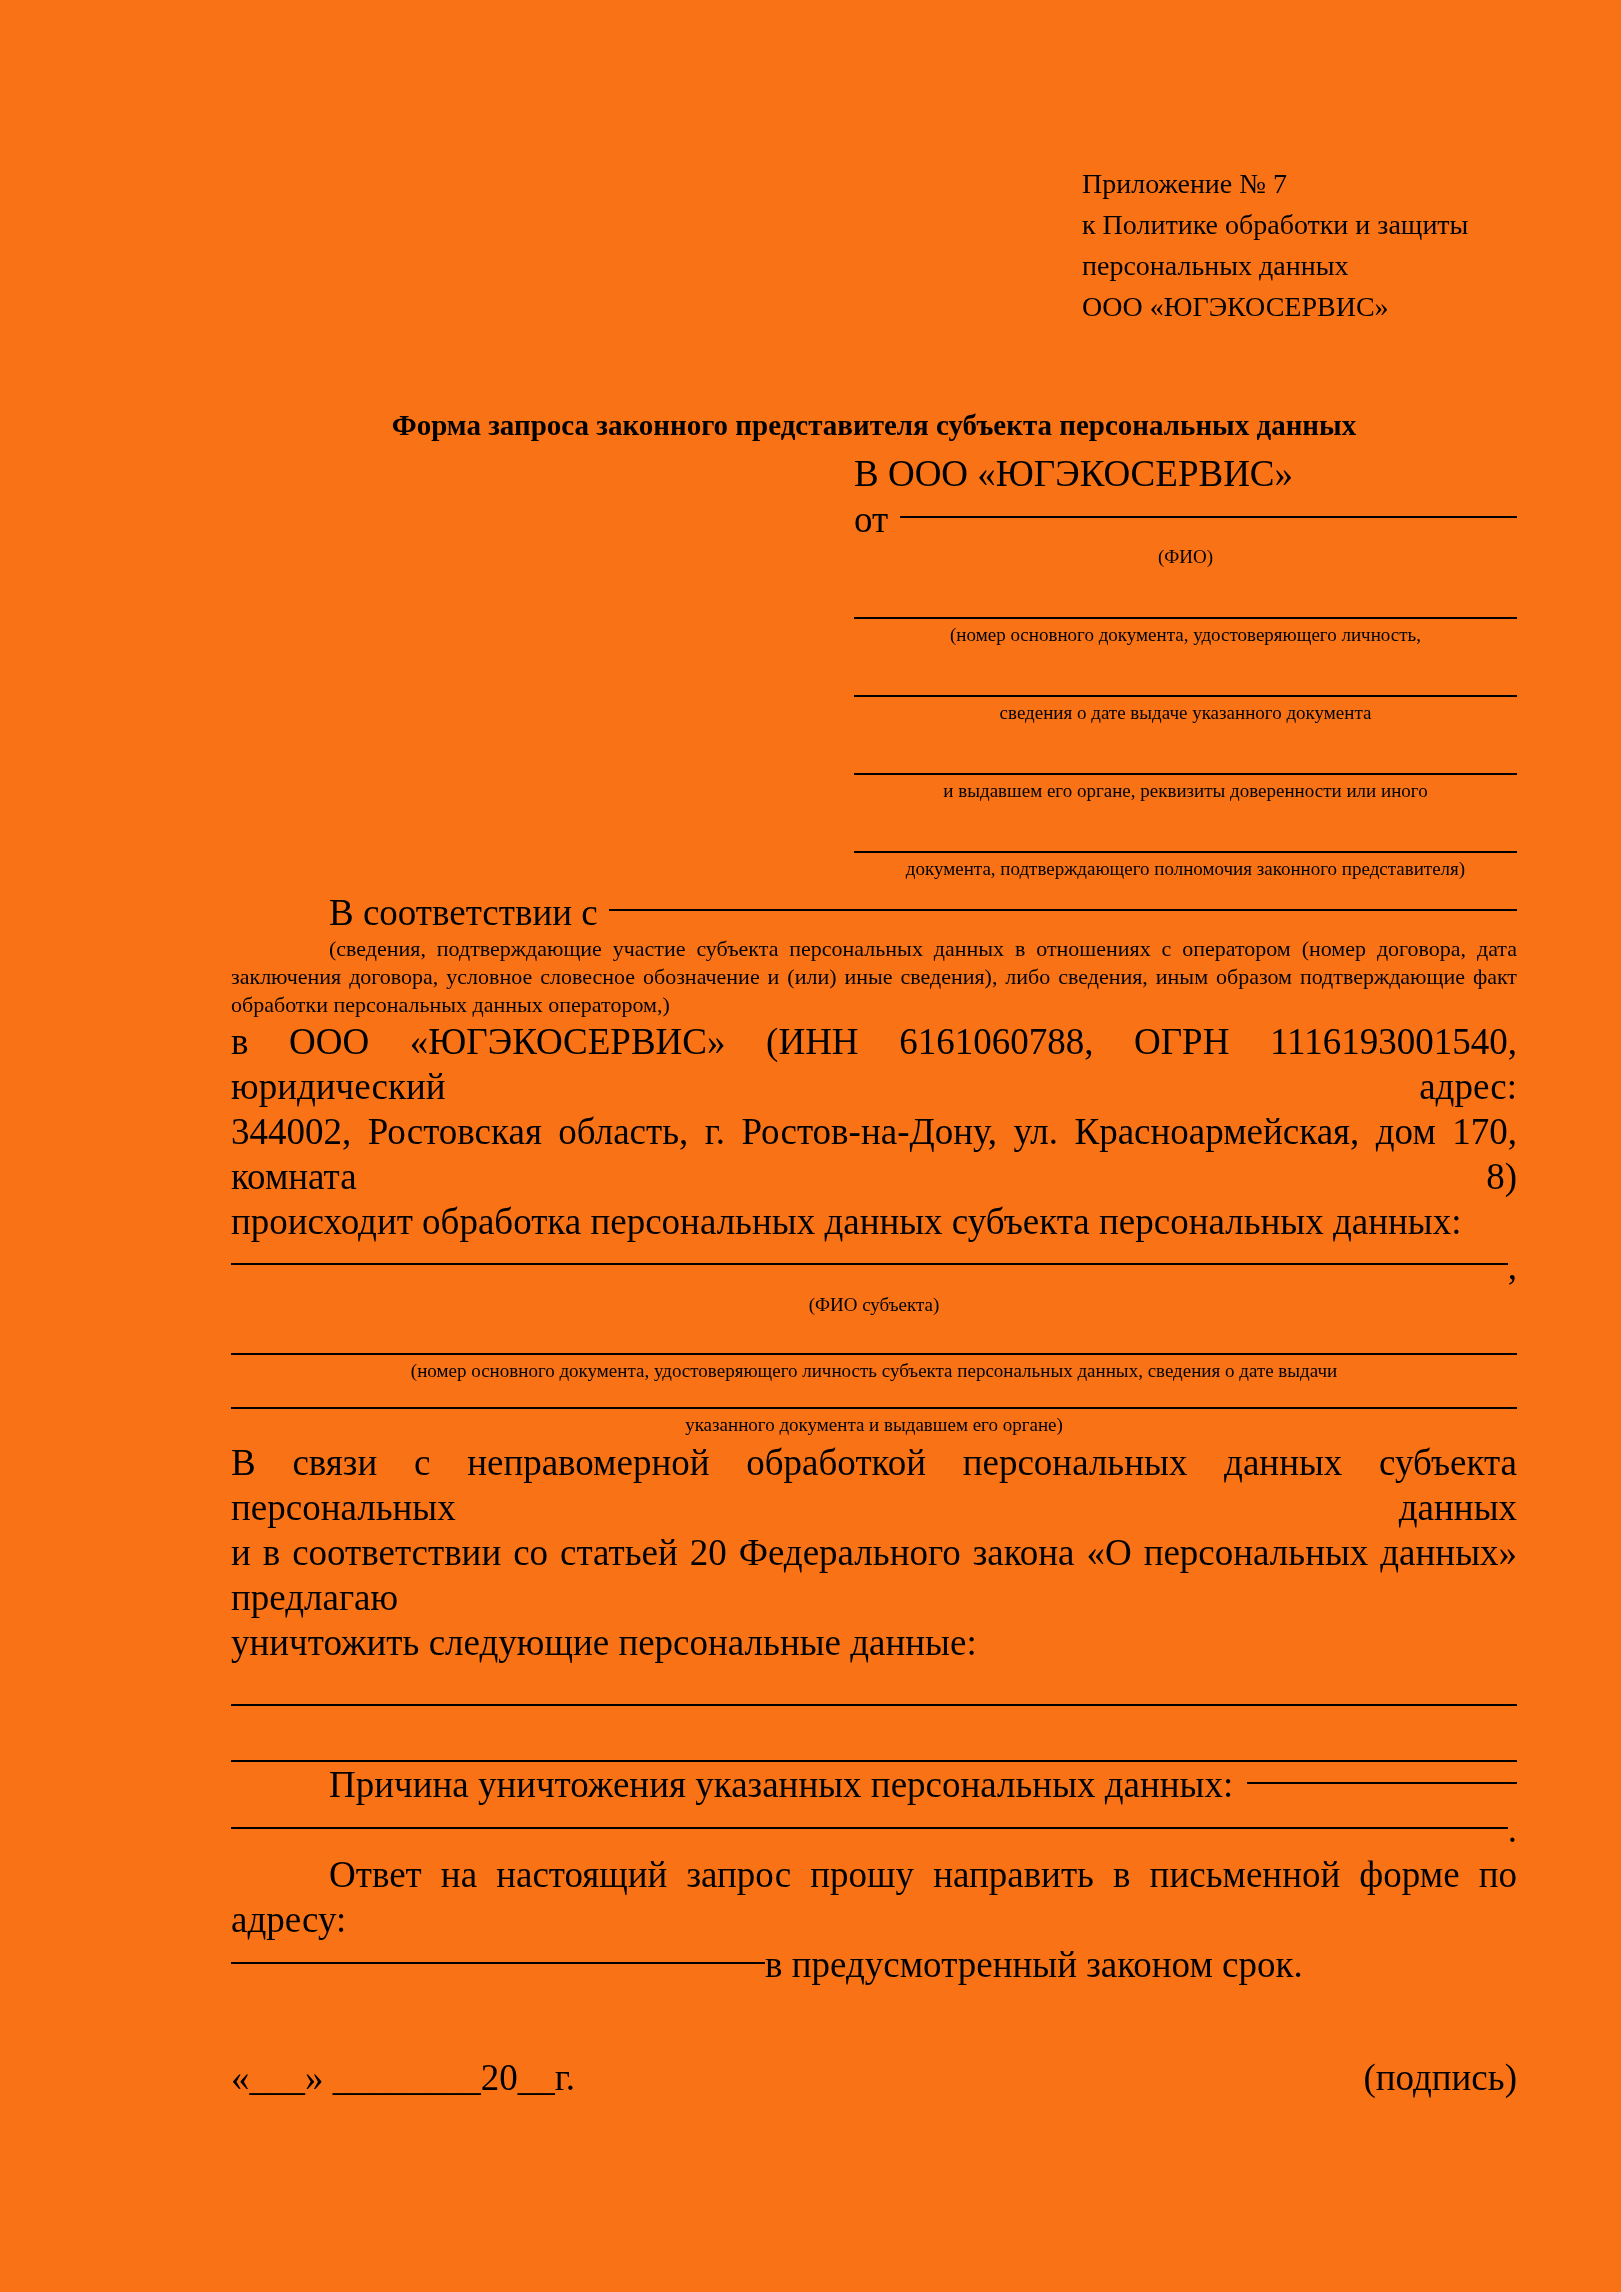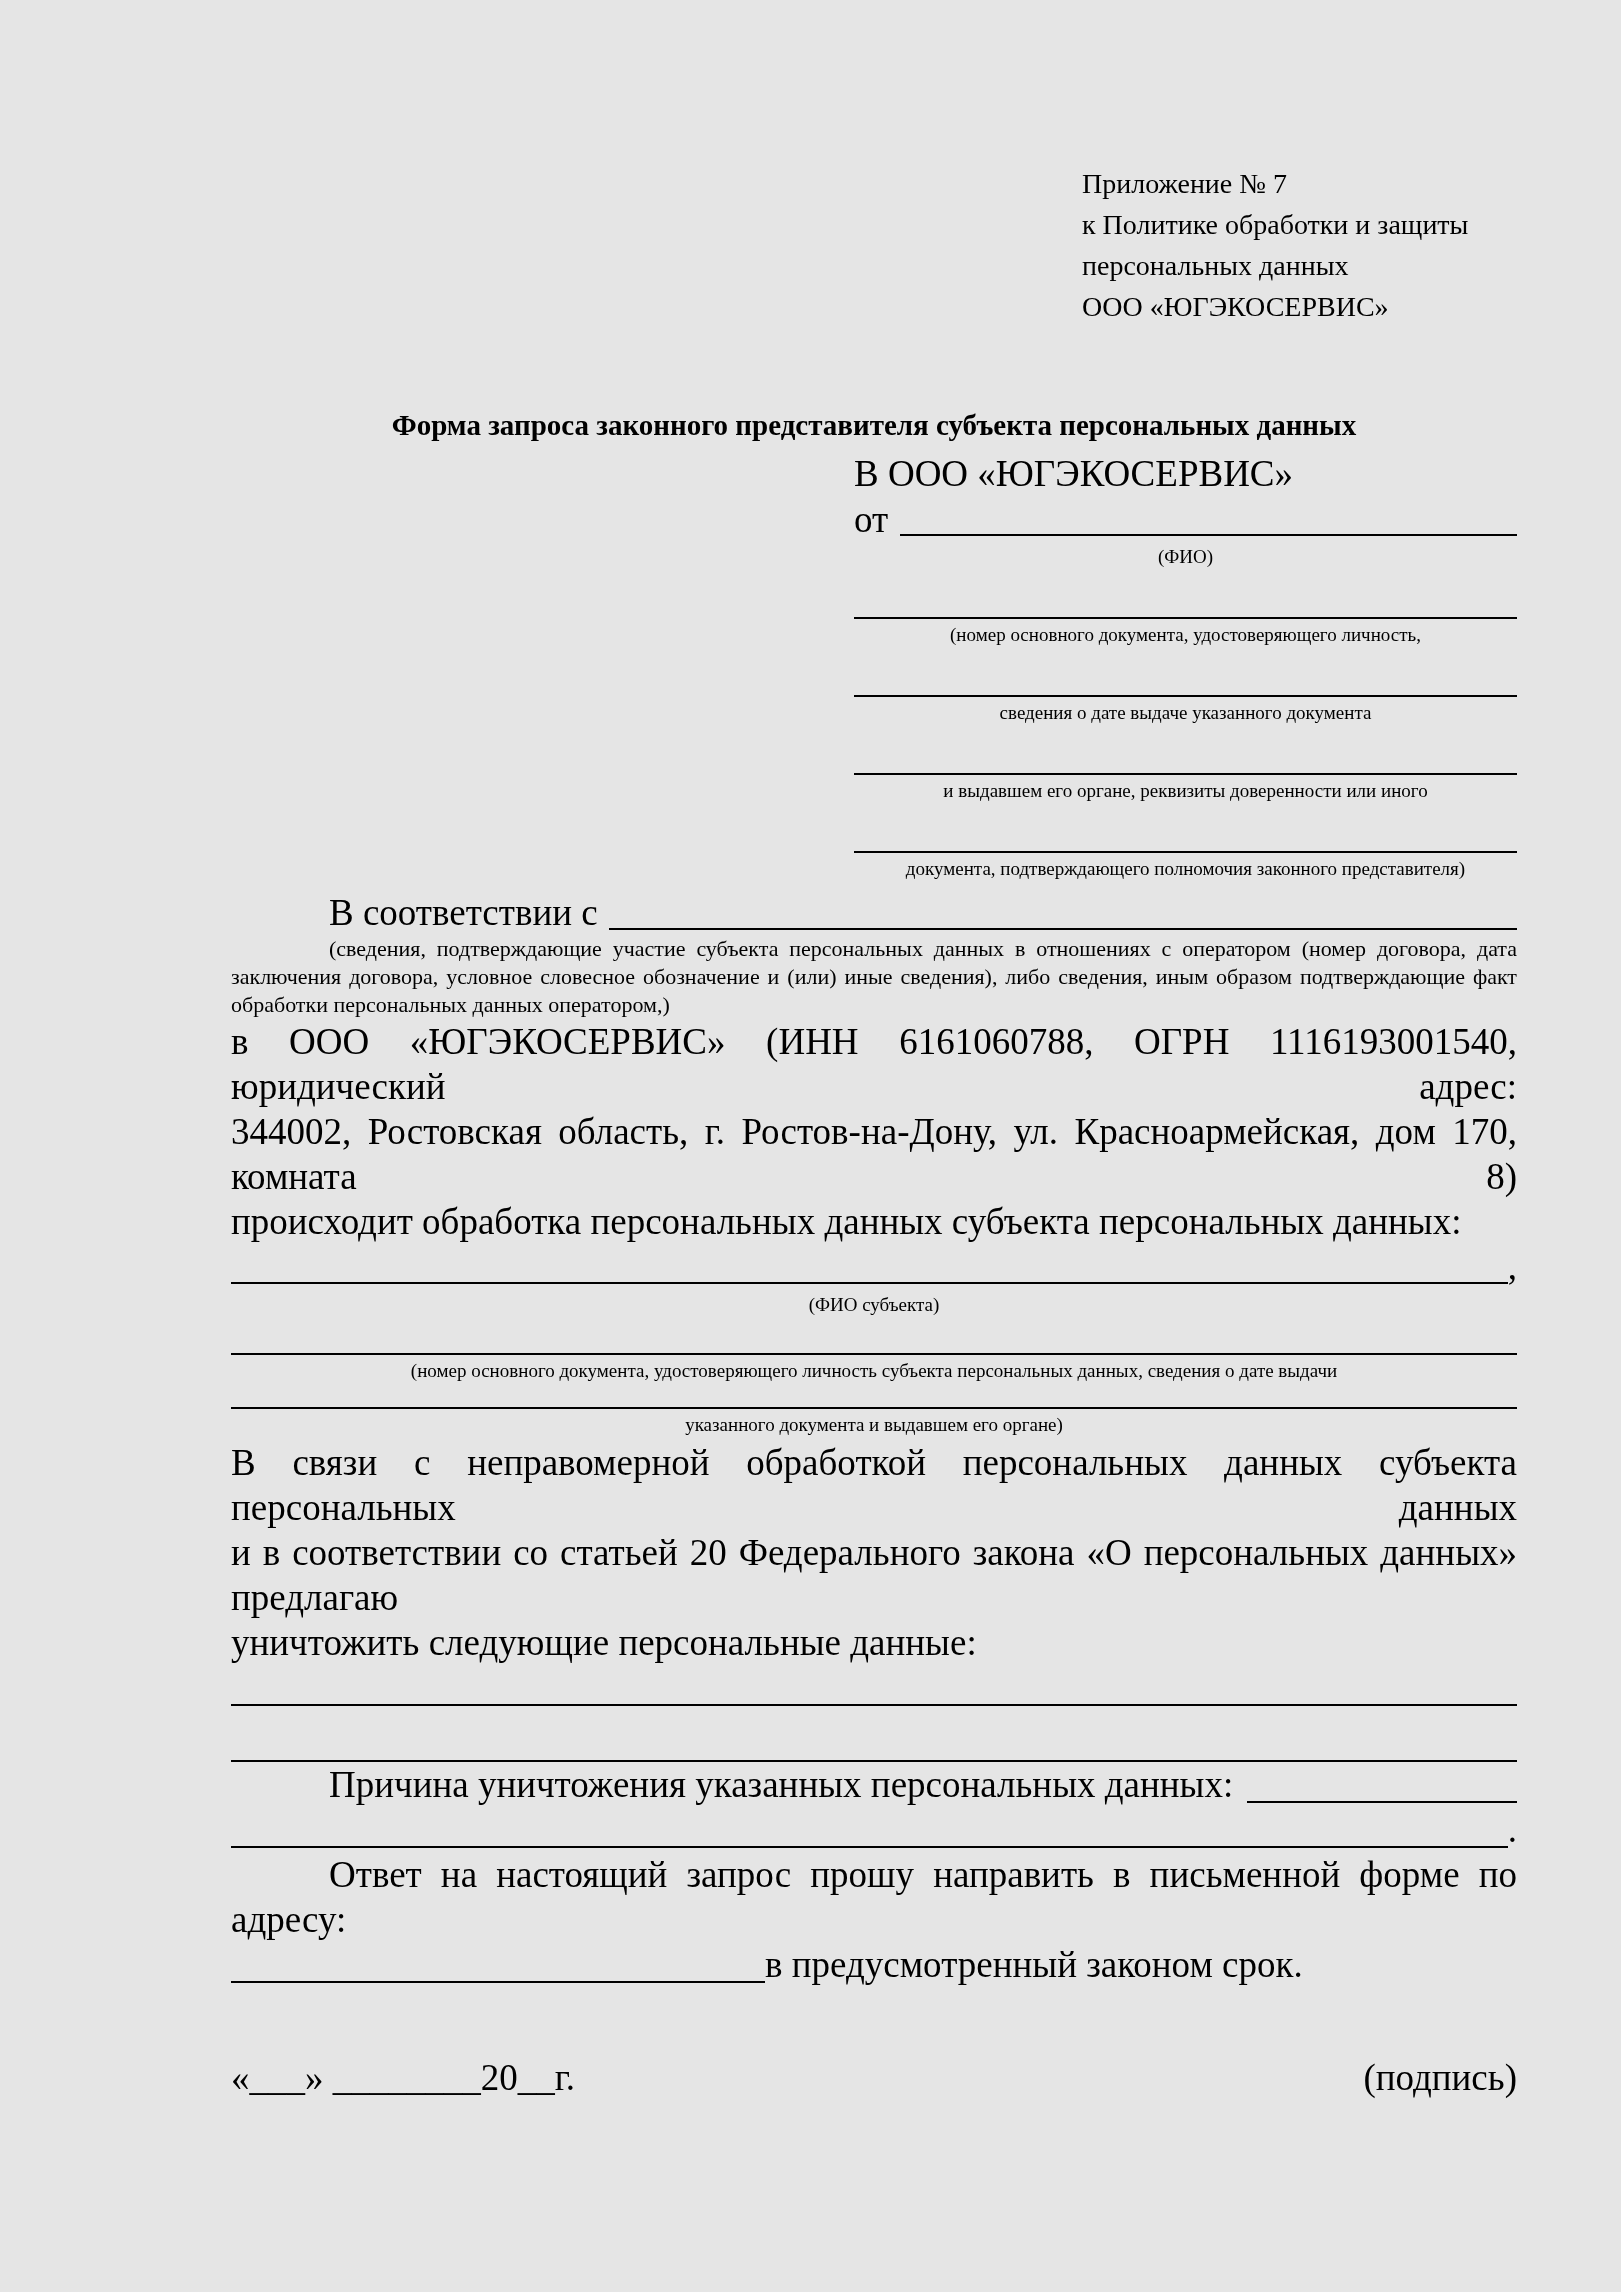--- a/index.html
+++ b/index.html
@@ -1,37 +1,37 @@
 <!DOCTYPE html>
 <html lang="ru"><head>
 <meta charset="utf-8">
 <style>
   html, body { margin: 0; padding: 0; background: #ffffff; }
   .page {
     position: relative;
     width: 1621px;
     height: 2293px;
-    background: #e5e5e5;
+    background: #f97316;
     color: #000000;
     font-family: "Liberation Serif", "DejaVu Serif", serif;
     box-sizing: border-box;
     padding: 163px 104px 0 231px;
     overflow: hidden;
   }
 
   
   .appendix { margin-left: 851px; font-size: 28px; line-height: 41px; }
 
   
   .title { margin-top: 74px; font-size: 29px; font-weight: bold; line-height: 48px; text-align: center; }
 
   
   .addr { margin-left: 623px; }
   .addr-org { font-size: 37px; line-height: 45px; margin-top: 2px; }
-  .row { display: flex; align-items: flex-end; font-size: 37px; line-height: 45px; }
+  .row { display: flex; align-items: center; font-size: 37px; line-height: 45px; }
   .from-row { line-height: 43px; margin-top: 2px; }
   .fill { flex: 1 1 auto; border-bottom: 2.9px solid #000; margin-bottom: 4.9px; }
   .from-row .fill { margin-left: 11.8px; }
   .cap { font-size: 19px; line-height: 31px; text-align: center; }
   .addr-line { margin-top: 45px; border-bottom: 2.9px solid #000; height: 0; }
 
   
   .accordance { margin-top: 5.9px; }
   .accordance .lbl { margin-left: 98px; white-space: nowrap; }
   .accordance .fill { margin-left: 11.8px; }

